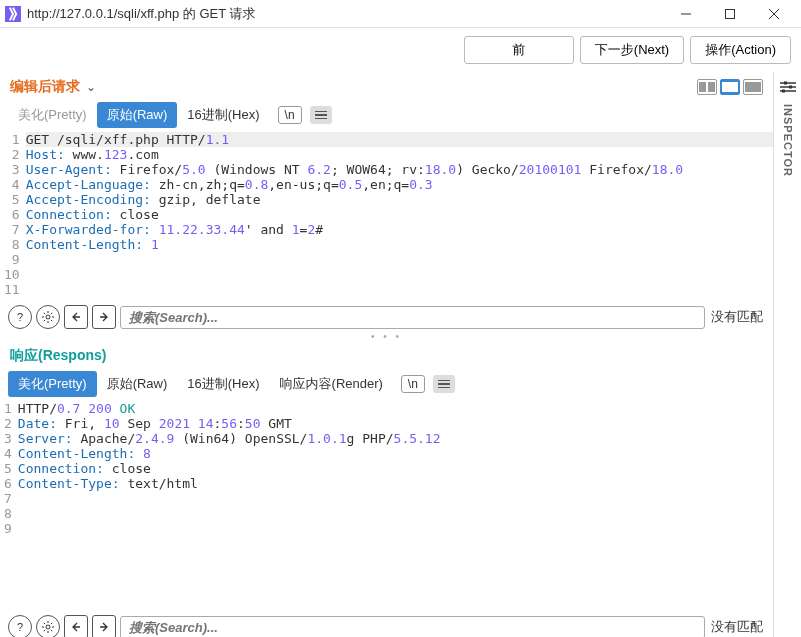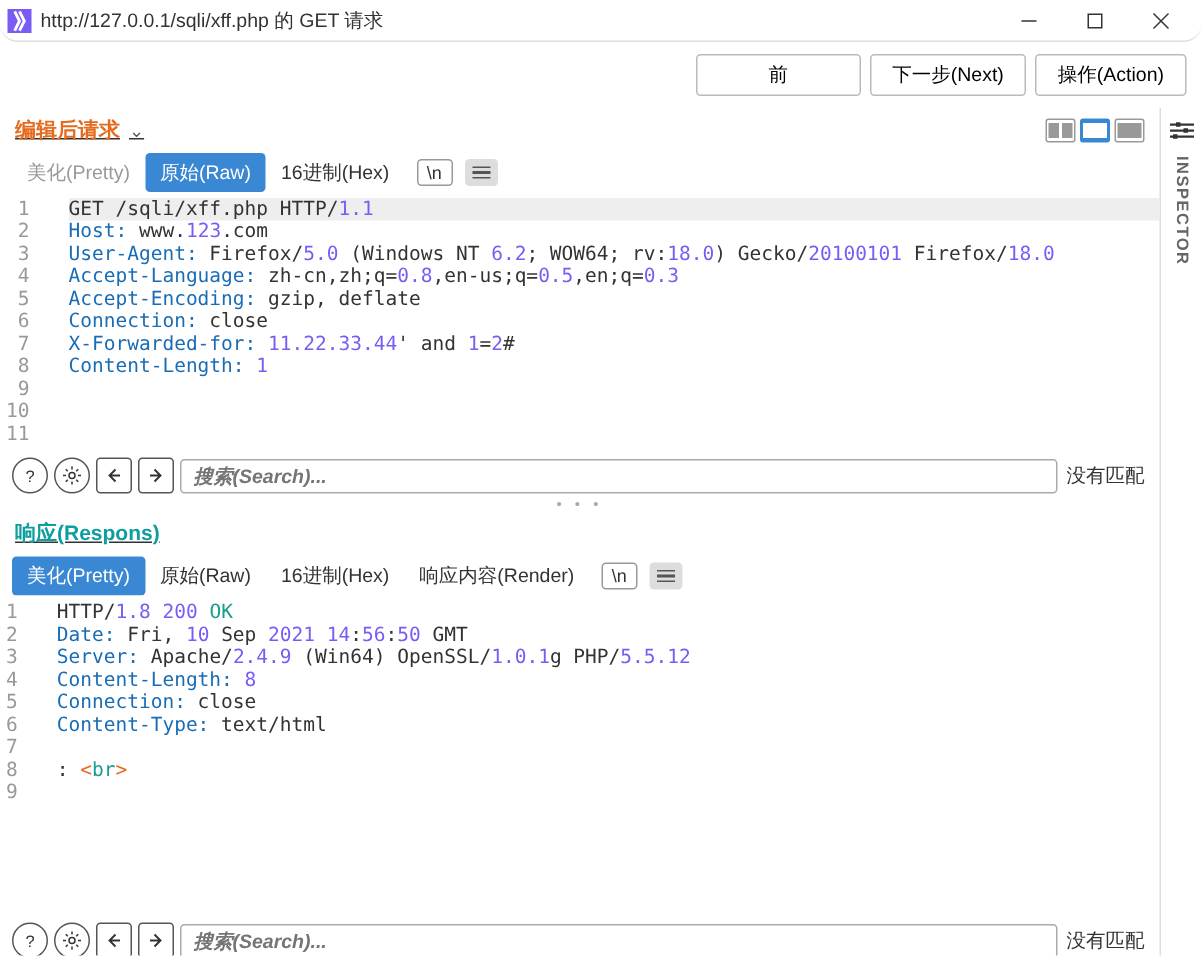--- a/index.html
+++ b/index.html
@@ -1,50 +1,50 @@
 <!DOCTYPE html>
 <html><head>
 <meta charset="utf-8">
 <style>
   * { box-sizing: border-box; margin: 0; padding: 0; }
   body { font-family: Arial, sans-serif; font-size: 13px; color: #333; background: #fff; width: 801px; height: 637px; overflow: hidden; position: relative; }
-  .titlebar { display: flex; align-items: center; height: 28px; border-bottom: 1px solid #ddd; padding: 0 5px; border-radius: 12px; }
+  .titlebar { display: flex; align-items: center; height: 28px; border-bottom: 1px solid #ddd; padding: 0 5px; }
   .titlebar .icon-box { width: 16px; height: 16px; background: #7a5cf5; display: flex; align-items: center; justify-content: center; color: #fff; font-size: 11px; margin-right: 4px; }
   .titlebar-title { flex: 1; font-size: 13px; color: #333; padding-left: 2px; }
   .win-controls { display: flex; gap: 0; }
   .win-btn { width: 44px; height: 26px; display: flex; align-items: center; justify-content: center; cursor: pointer; }
   .win-btn svg { width: 12px; height: 12px; }
   .btn-row { display: flex; justify-content: flex-end; gap: 6px; padding: 8px 10px 8px 0; }
   .btn { border: 1px solid #bbb; background: #fff; border-radius: 3px; padding: 4px 14px; font-size: 13px; cursor: pointer; }
   .main-area { display: flex; height: calc(637px - 28px - 38px); }
   .content { flex: 1; overflow: hidden; display: flex; flex-direction: column; }
   .inspector-col { width: 28px; border-left: 1px solid #ddd; display: flex; flex-direction: column; align-items: center; padding-top: 8px; }
   .inspector-toggle { width: 18px; height: 14px; margin-bottom: 10px; cursor: pointer; }
   .inspector-label { writing-mode: vertical-rl; font-size: 11px; letter-spacing: 1px; color: #666; font-weight: 600; }
-  .section-header { display: flex; align-items: center; padding: 6px 10px; text-decoration: underline; }
+  .section-header { display: flex; align-items: center; padding: 6px 10px; }
   .section-title { font-size: 14px; font-weight: bold; }
   .orange { color: #e56b1f; }
   .teal { color: #0f9e9e; }
   .chev { margin-left: 6px; font-size: 12px; color: #555; cursor: pointer; }
   .view-icons { margin-left: auto; display: flex; gap: 3px; }
   .view-icon { width: 20px; height: 16px; border: 1px solid #999; border-radius: 2px; display: flex; cursor: pointer; }
   .view-icon.active { background: #3a87d4; border-color: #3a87d4; }
   .view-icon span { flex: 1; background: #999; margin: 2px 1px; }
   .view-icon.active span { background: #fff; }
   .tab-row { display: flex; align-items: center; padding: 0 8px; gap: 0; }
   .tab { padding: 4px 10px; font-size: 13px; cursor: pointer; border-radius: 3px; }
   .tab.active { background: #3a87d4; color: #fff; }
   .nl-box { border: 1px solid #999; border-radius: 3px; padding: 1px 6px; margin: 0 8px; font-size: 12px; cursor: pointer; }
   .hamburger { width: 22px; height: 18px; border-radius: 3px; background: #ddd; display: flex; flex-direction: column; justify-content: center; align-items: center; gap: 2px; cursor: pointer; }
   .hamburger span { width: 12px; height: 1.5px; background: #555; }
   .code-area { font-family: Consolas, monospace; font-size: 13px; line-height: 15px; padding: 4px 0; background: #fff; display: flex; }
   .code-area.grey-first .line:first-child { background: #eee; }
   .gutter { color: #999; text-align: right; padding: 0 6px 0 4px; user-select: none; }
   .gutter div { height: 15px; }
-  .code-lines { flex: 1; margin-left: 20px; }
+  .code-lines { flex: 1; }
   .line { height: 15px; white-space: pre; }
   .hdr { color: #1a6db5; }
   .val { color: #1a9c8f; }
   .num { color: #7a5cf5; }
   .tag { color: #1a9c8f; }
   .punct { color: #e56b1f; }
   .bottom-bar { display: flex; align-items: center; gap: 4px; padding: 4px 8px; }
   .round-btn { width: 24px; height: 24px; border: 1.5px solid #555; border-radius: 50%; display: flex; align-items: center; justify-content: center; cursor: pointer; }
   .round-btn svg { width: 14px; height: 14px; }
   .sq-btn { width: 24px; height: 24px; border: 1.5px solid #555; border-radius: 3px; display: flex; align-items: center; justify-content: center; cursor: pointer; }
@@ -210,28 +210,27 @@
             <div>2</div>
             <div>3</div>
             <div>4</div>
             <div>5</div>
             <div>6</div>
             <div>7</div>
             <div>8</div>
             <div>9</div>
           </div>
         <div class="code-lines" id="res-lines">
-            <div class="line"><span>HTTP/</span><span class="num">1.8 200</span><span class="val"> OK</span></div>
+            <div class="line"><span>HTTP/</span><span class="num">0.7 200</span><span class="val"> OK</span></div>
             <div class="line"><span class="hdr">Date:</span><span> Fri, </span><span class="num">10</span><span> Sep </span><span class="num">2021 14</span><span>:</span><span class="num">56</span><span>:</span><span class="num">50</span><span> GMT</span></div>
             <div class="line"><span class="hdr">Server:</span><span> Apache/</span><span class="num">2.4.9</span><span> (Win64) OpenSSL/</span><span class="num">1.0.1</span><span>g PHP/</span><span class="num">5.5.12</span></div>
             <div class="line"><span class="hdr">Content-Length:</span><span> </span><span class="num">8</span></div>
             <div class="line"><span class="hdr">Connection:</span><span> close</span></div>
             <div class="line"><span class="hdr">Content-Type:</span><span> text/html</span></div>
             <div class="line"><span></span></div>
-            <div class="line"><span>: </span><span class="punct">&lt;</span><span class="tag">br</span><span class="punct">&gt;</span></div>
           </div>
       </div>
       <div class="bottom-bar">
         <div class="round-btn">
             <svg viewBox="0 0 14 14">
               <text x="7" y="11" text-anchor="middle" font-size="11" fill="#333">?</text>
             </svg>
           </div>
         <div class="round-btn">
             <svg viewBox="0 0 14 14">

